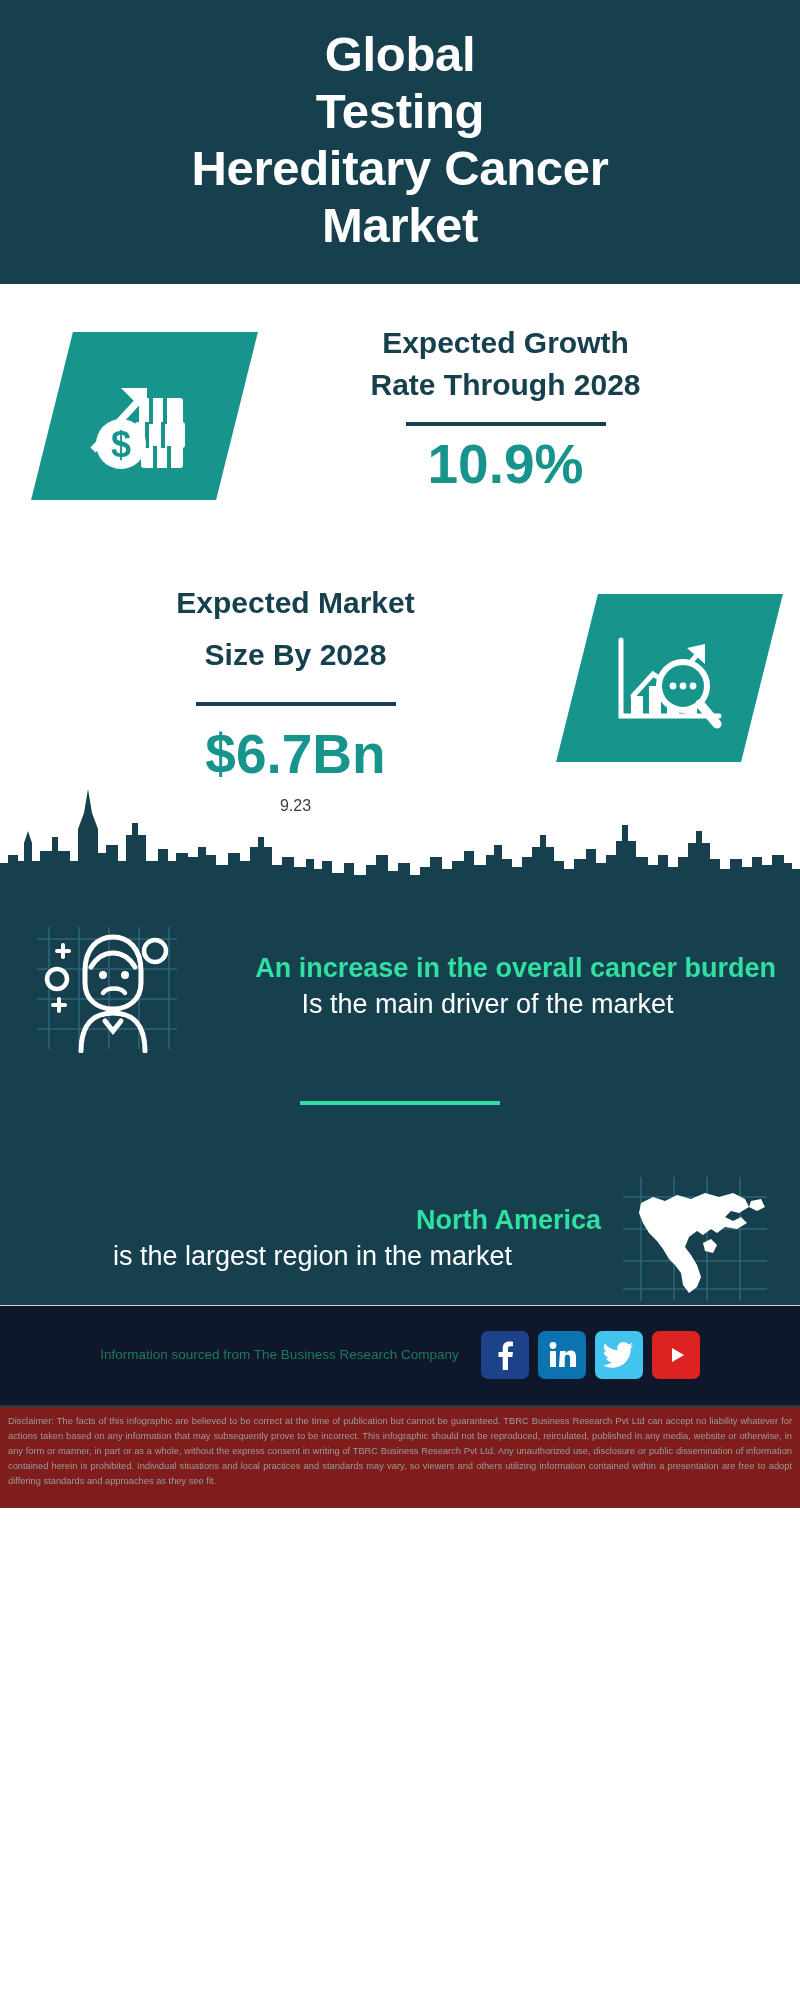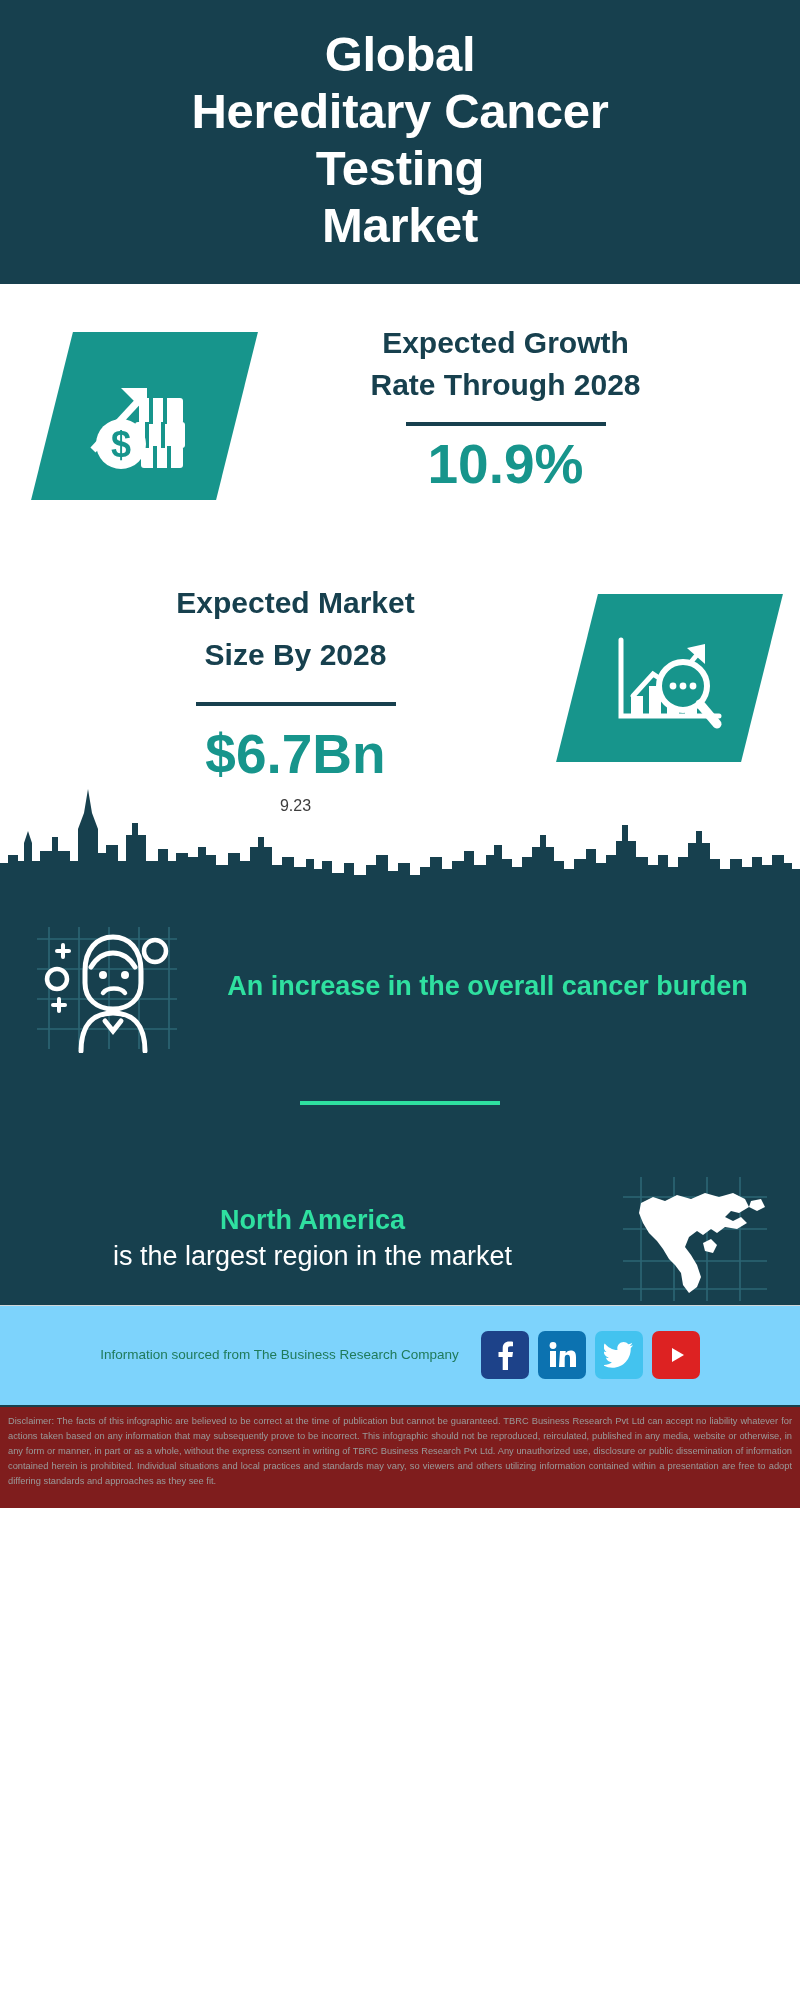--- a/index.html
+++ b/index.html
@@ -69,27 +69,27 @@
     flex:1;
     position:relative;
     padding-top:22px;
     display:flex; flex-direction:column;
   }
   .dark-block { display:flex; align-items:center; padding:0 18px; }
   .dark-block.driver { margin-top:10px; }
   .dark-block.region { margin-top:24px; }
   .dark-icon { flex:0 0 auto; width:175px; display:flex; justify-content:center; }
   .dark-text { flex:1; text-align:center; padding:0 6px; }
-  .hl { color:#2fe0a0; font-size:27px; font-weight:bold; line-height:1.33; display:block; }
+  .hl { color:#2fe0a0; font-size:27px; font-weight:bold; line-height:1.33; display:block;text-align:right; }
   .nm { color:#ffffff; font-size:27px; font-weight:normal; line-height:1.33; display:block; }
   .mid-rule { width:200px; height:4px; background:#2fe0a0; margin:48px auto 44px; }
 
   
   .footer {
-    background:#7dd3fc; height:110px;
+    background:#0f172a; height:110px;
     display:flex; align-items:center; justify-content:center;
     gap:22px; padding:0 26px;
     border-top:1px solid #cfd6d8;
   }
   .source { color:#1f7a5a; font-size:13.5px; line-height:1.75; flex:0 0 auto; }
   .socials { display:flex; gap:9px; }
   .social { width:48px; height:48px; border-radius:7px; display:flex; align-items:center; justify-content:center; }
   .s-fb { background:#1d4289; }
   .s-li { background:#0c72b0; }
   .s-tw { background:#43c3ef; }
@@ -104,22 +104,22 @@
   }
 </style>
 </head>
 <body>
 
 <div class="page">
 
   <div class="header">
     <h1>
       <span>Global</span>
+      <span>Testing</span>
       <span>Hereditary Cancer</span>
-      <span>Testing</span>
       <span>Market</span>
     </h1>
   </div>
 
   <div class="white-zone">
 
     <div class="stat-row growth">
       <div class="para">
         <div class="inner">
           <svg width="120" height="112" viewBox="0 0 120 112">
@@ -224,20 +224,21 @@
               <line x1="32" y1="24" x2="32" y2="36"></line>
             <line x1="22" y1="84" x2="34" y2="84"></line>
               <line x1="28" y1="78" x2="28" y2="90"></line>
           </g>
           <circle cx="124" cy="30" r="11" stroke="#ffffff" stroke-width="4.5" fill="none"></circle>
           <circle cx="26" cy="58" r="10" stroke="#ffffff" stroke-width="4.5" fill="none"></circle>
         </svg>
       </div>
       <div class="dark-text">
         <span class="hl">An increase in the overall cancer burden</span>
+        <span class="nm">Is the main driver of the market</span>
       </div>
     </div>
 
     <div class="mid-rule"></div>
 
     <div class="dark-block region">
       <div class="dark-text">
         <span class="hl">North America</span>
         <span class="nm">is the largest region in the market</span>
       </div>

